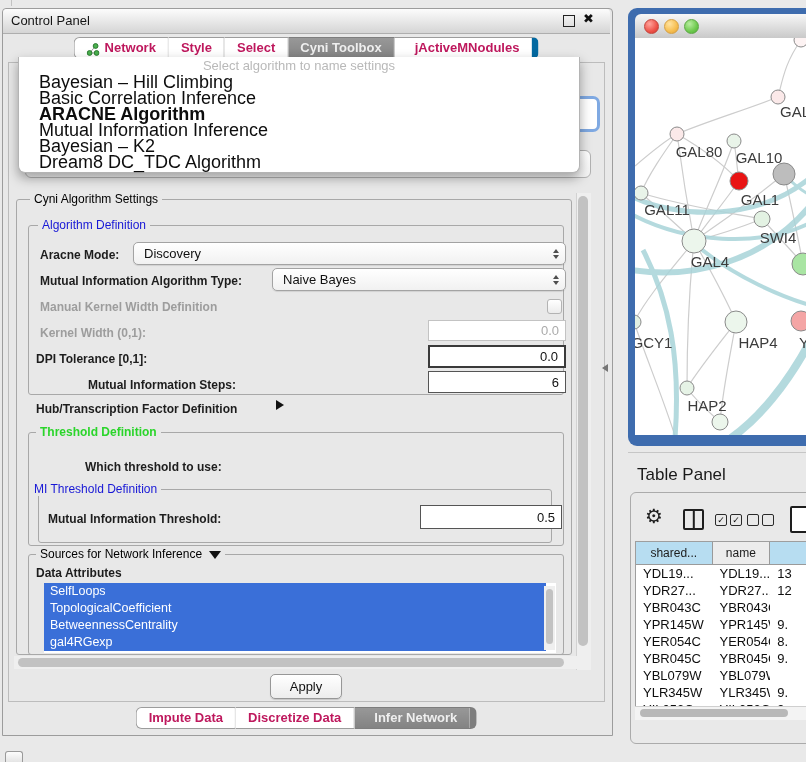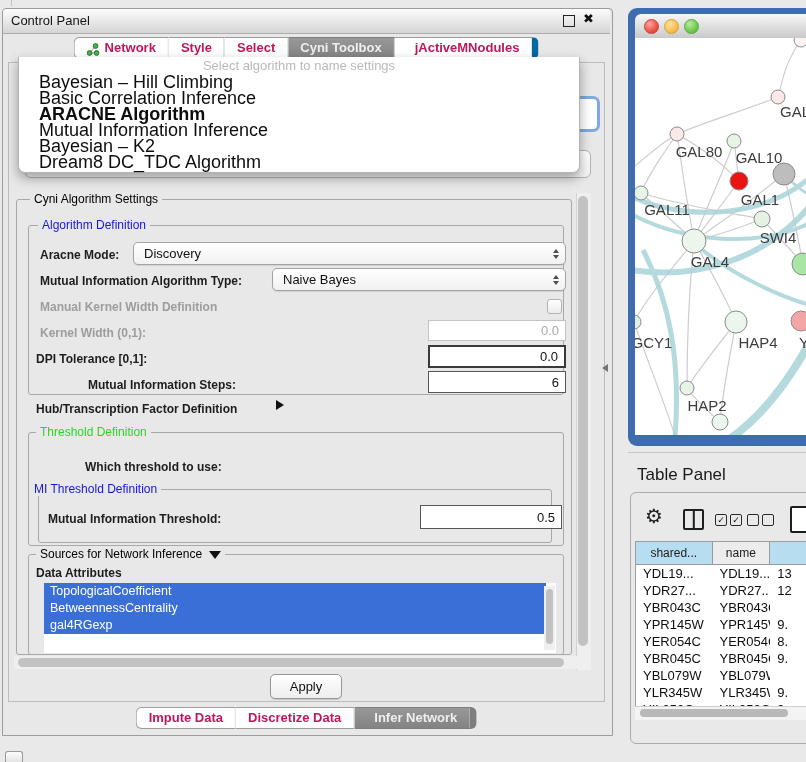--- a/index.html
+++ b/index.html
@@ -31,21 +31,21 @@
   .popup .it.b{font-weight:bold;}
 
   
   .bg-combo{left:25px;top:150px;width:566px;height:28px;background:linear-gradient(#fff,#f2f2f2);border:1px solid #b2b2b2;border-radius:6px;z-index:5;font-size:13px;color:#b5b5b5;line-height:28px;padding-left:12px;box-sizing:border-box;}
   .focus-frag{left:572px;top:96px;width:22px;height:30px;border:3px solid #7fa9e2;border-radius:7px;background:#fff;z-index:6;}
 
   
   .grp{border:1px solid #a8a8a8;border-radius:3px;}
   .grp-lg{font-size:12px;background:#e8e8e8;padding:0 4px;line-height:14px;z-index:2;}
   .lg-blue{color:#1717d6;}
-  .lg-green{color:#2bd52b;}
+  .lg-green{color:#2bd52b;font-weight:bold;}
   .lbl{font-size:12px;font-weight:bold;color:#1d1d1d;white-space:nowrap;}
   .lbl.dis{color:#9d9d9d;}
 
   .combo{background:linear-gradient(#ffffff,#f1f1f1);border:1px solid #a3a3a3;border-radius:5px;font-size:13px;color:#111;display:flex;align-items:center;padding-left:10px;box-sizing:border-box;box-shadow:0 1px 1px rgba(0,0,0,0.1);}
   .combo .arrows{position:absolute;right:6px;top:50%;transform:translateY(-50%);display:flex;flex-direction:column;gap:2px;}
   .combo .arrows i{display:block;width:0;height:0;border-left:3.5px solid transparent;border-right:3.5px solid transparent;}
   .combo .arrows .up{border-bottom:4px solid #4e4e4e;}
   .combo .arrows .dn{border-top:4px solid #4e4e4e;}
 
   .fld{background:#fff;border:1px solid #9b9b9b;font-size:13px;color:#111;display:flex;align-items:center;justify-content:flex-end;padding-right:6px;box-sizing:border-box;}
@@ -202,20 +202,21 @@
   <div class="abs lbl" style="left:48px;top:512px;">Mutual Information Threshold:</div>
   <div class="abs fld" style="left:420px;top:505px;width:142px;height:24px;border-width:1.5px;border-color:#555;">0.5</div>
 
   <div class="abs grp" style="left:28px;top:554px;width:534px;height:99px;"></div>
   <div class="abs grp-lg" style="left:36px;top:547px;">
     <span>Sources for Network Inference</span>
     <span class="tri-d" style="margin-left:4px;position:relative;top:1px;"></span>
   </div>
   <div class="abs lbl" style="left:36px;top:566px;">Data Attributes</div>
   <div class="abs attr-list" id="attr-list">
+      <div class="attr-item">SelfLoops</div>
       <div class="attr-item">TopologicalCoefficient</div>
       <div class="attr-item">BetweennessCentrality</div>
       <div class="attr-item">gal4RGexp</div>
     </div>
   <div class="abs track" style="left:544px;top:586px;width:11px;height:64px;"></div>
   <div class="abs thumb" style="left:546px;top:589px;width:7px;height:55px;"></div>
 
   <div class="abs track" style="left:576px;top:193px;width:14px;height:477px;border-left:1px solid #d2d2d2;"></div>
   <div class="abs thumb" style="left:578px;top:196px;width:10px;height:450px;"></div>
   <div class="abs track" style="left:14px;top:656px;width:576px;height:13px;"></div>

